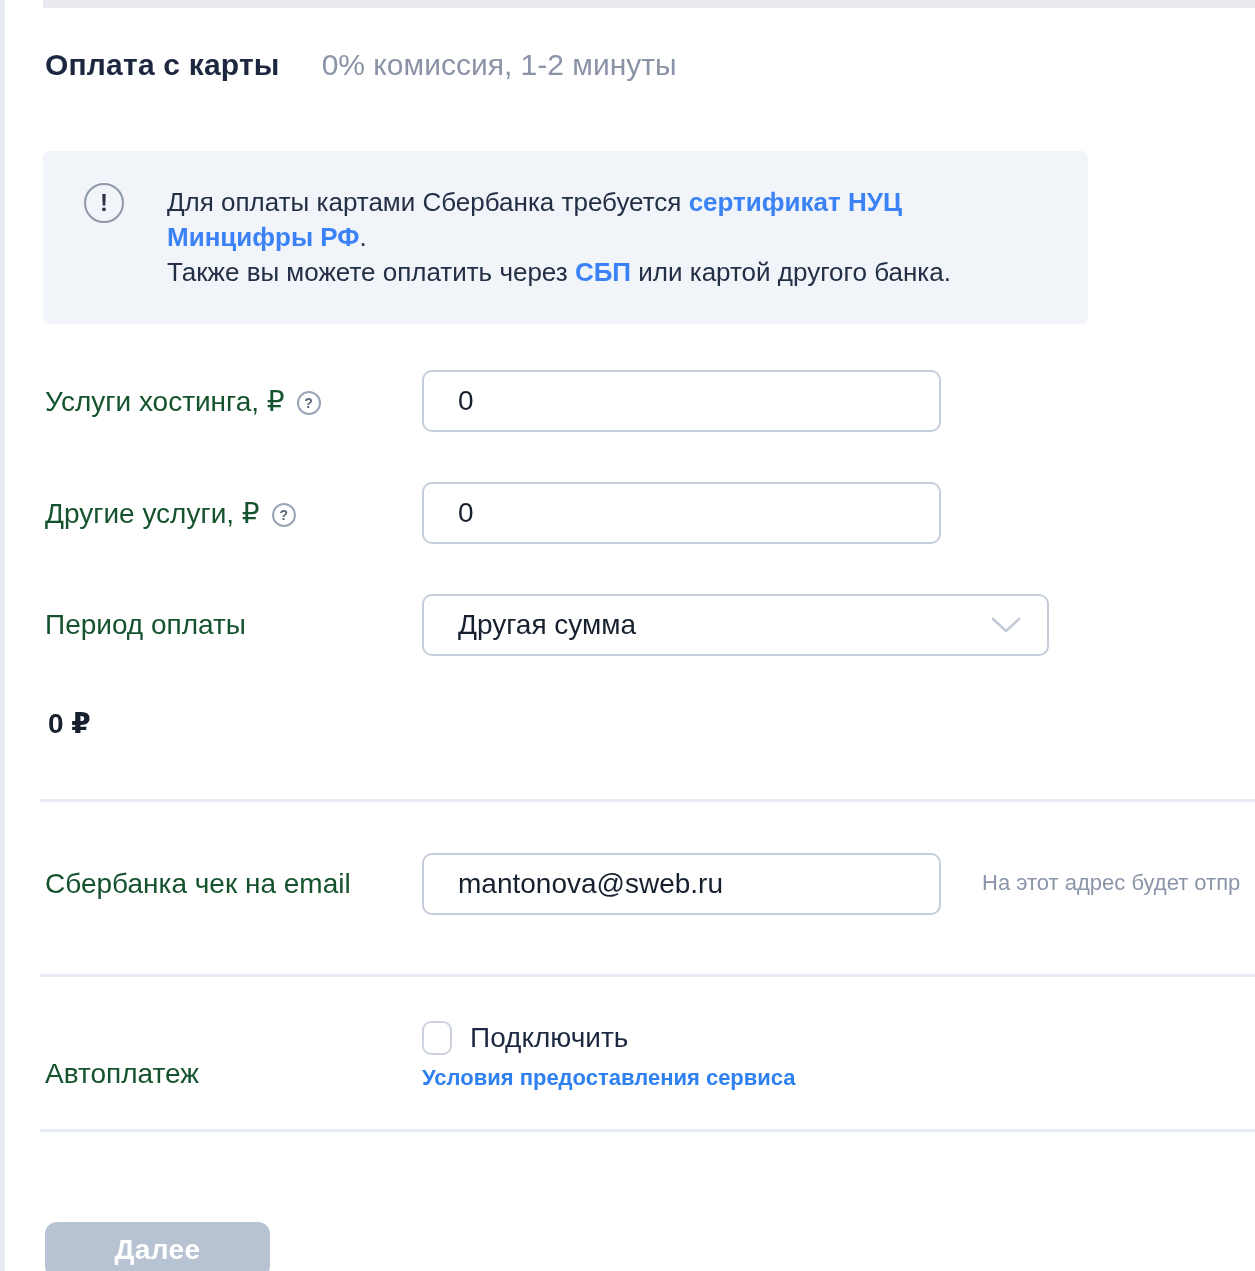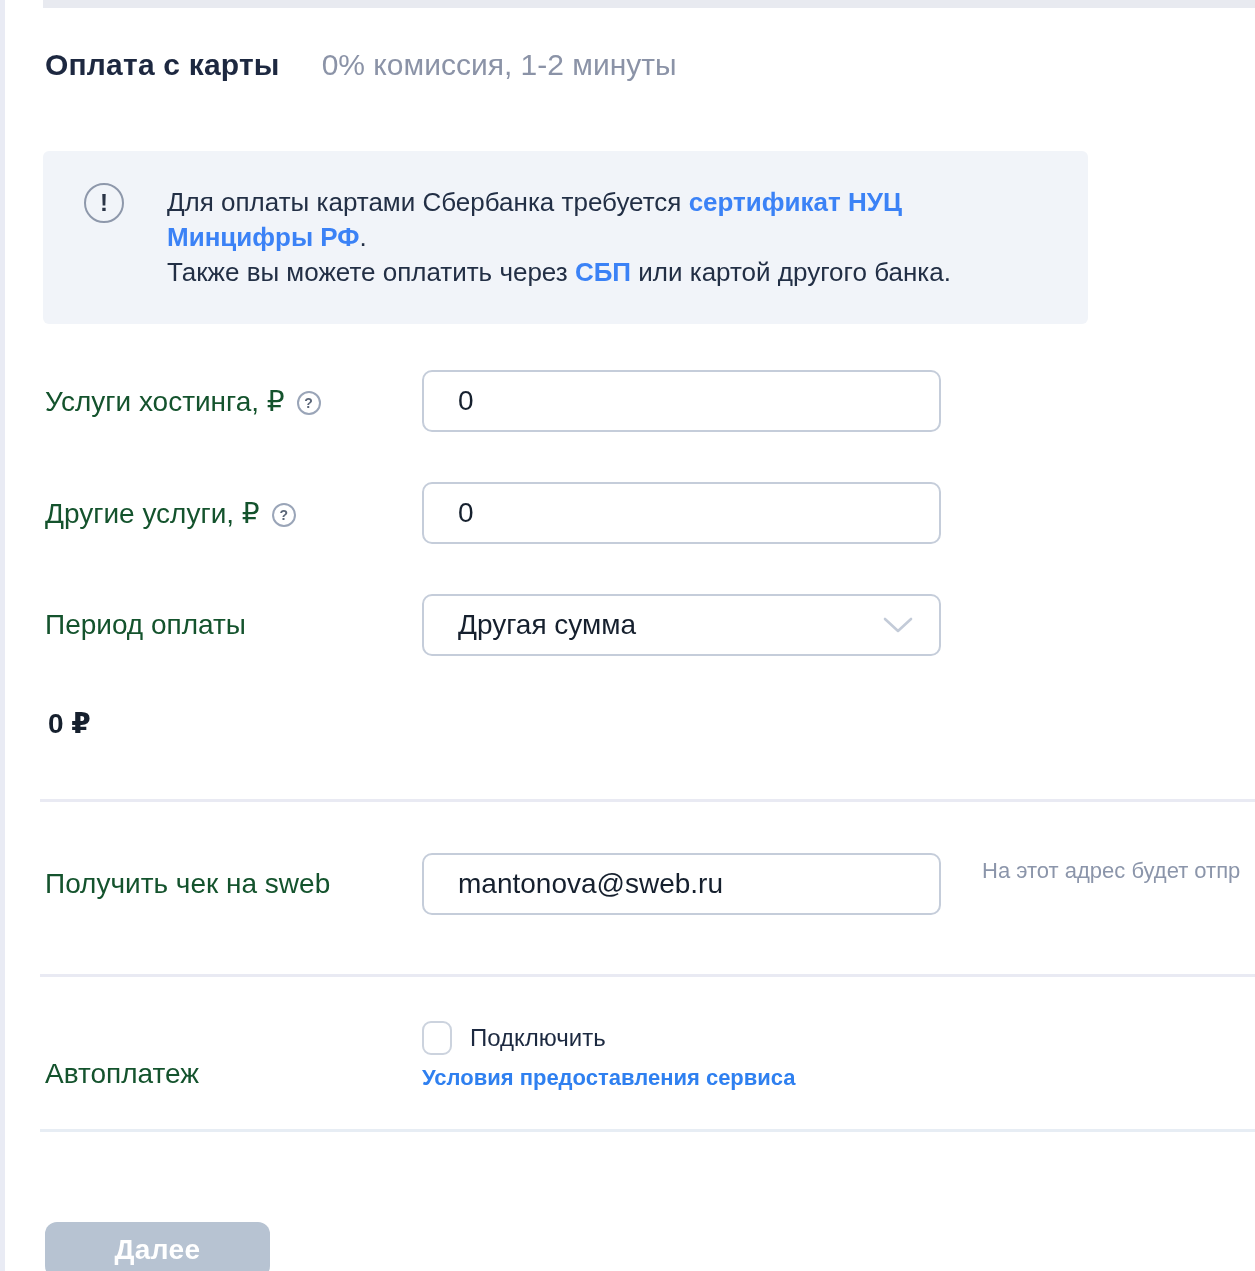--- a/index.html
+++ b/index.html
@@ -64,21 +64,21 @@
   }
   .text-input {
     width: 519px; height: 62px;
     border: 2px solid #c5cdda; border-radius: 10px;
     background: #fff;
     font-family: inherit; font-size: 28px; color: #16202e;
     padding: 0 20px 0 34px;
     outline: none;
   }
   .select {
-    width: 519px; height: 62px;
+    width: 627px; height: 62px;
     border: 2px solid #c5cdda; border-radius: 10px;
     background: #fff;
     display: flex; align-items: center; justify-content: space-between;
     padding: 0 26px 0 34px;
     cursor: pointer;
   }
   .select-value { font-size: 28px; color: #16202e; }
   .chevron { width: 30px; height: 16px; display: block; }
 
   
@@ -91,36 +91,36 @@
     background: #e9eaf3; border: 0;
   }
   .divider-1 { margin-top: 57px; }
   .divider-2 { margin-top: 59px; }
   .divider-3 { margin-top: 38px; background: #e7edf4; }
 
   
   .email-row { margin-top: 51px; align-items: center; }
   .email-hint {
     align-self: flex-start;
-    margin-left: 41px; margin-top: 3px;
+    margin-left: 41px; margin-top: 15px;
     font-size: 22px; line-height: 30px; color: #8b95aa;
     white-space: nowrap;
   }
 
   
   .autopay-row { margin-top: 44px; align-items: flex-end; }
   .autopay-label-cell { height: 34px; }
   .autopay-control { display: flex; flex-direction: column; }
   .autopay-check-line { display: flex; align-items: center; gap: 18px; }
   .checkbox {
     width: 30px; height: 34px;
     border: 2px solid #ccd3de; border-radius: 9px;
     background: #fff; cursor: pointer; flex: 0 0 auto;
   }
-  .autopay-toggle-label { font-size: 24px; color: #1c2940; }
+  .autopay-toggle-label { font-size: 28px; color: #1c2940; }
   .terms-link {
     margin-top: 10px; 
     font-size: 22px; font-weight: 700; color: #2f80f0;
     text-decoration: none; cursor: pointer;
   }
 
   
   .next-button {
     margin-top: 90px;
     width: 225px; height: 56px;
@@ -190,21 +190,21 @@
   </div>
 
   <div class="form-row total-row">
     <span class="total-value">0 ₽</span>
   </div>
 
   <div class="divider divider-1"></div>
 
   <div class="form-row email-row">
     <div class="label-cell">
-      <span class="label">Получить чек на sweb</span>
+      <span class="label">Сбербанка чек на email</span>
     </div>
     <input class="text-input" type="text" value="mantonova@sweb.ru" style="">
     <span class="email-hint">На этот адрес будет отпр</span>
   </div>
 
   <div class="divider divider-2"></div>
 
   <div class="form-row autopay-row">
     <div class="label-cell autopay-label-cell">
       <span class="label">Автоплатеж</span>

